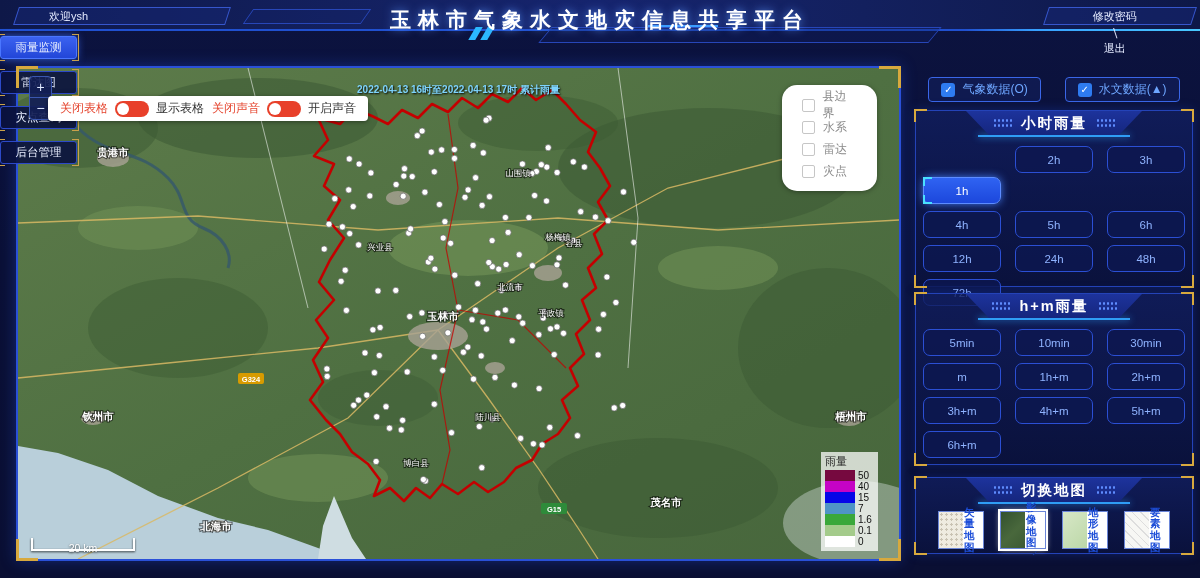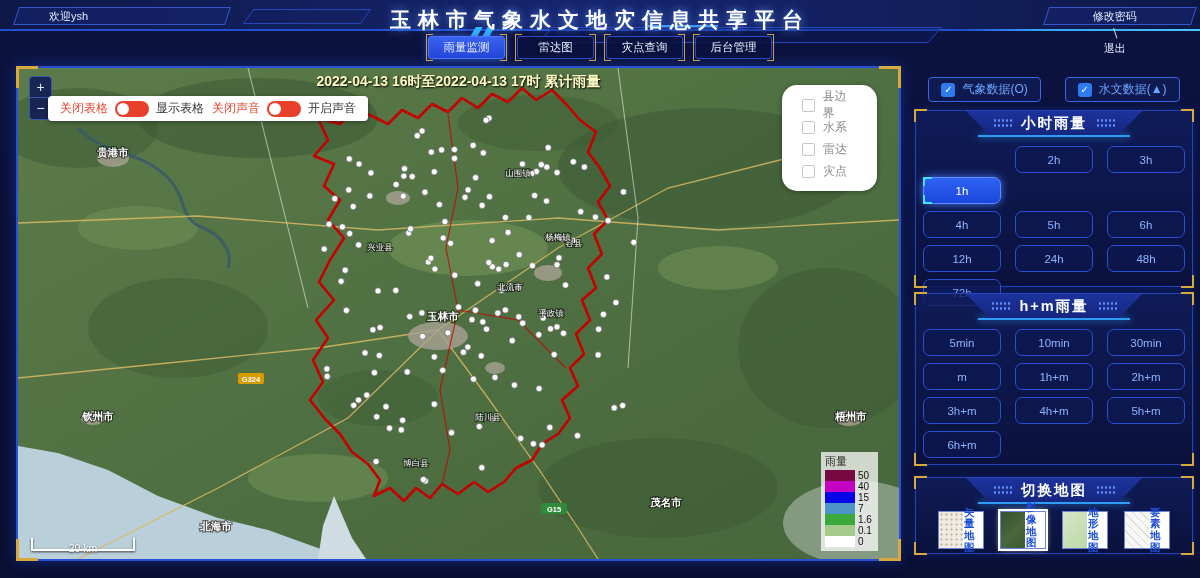--- a/index.html
+++ b/index.html
@@ -28,21 +28,21 @@
     border:1px solid #2746b8; transform:skewX(-35deg); background:rgba(20,35,110,.3); }
   .deco-sl { position:absolute; width:7px; height:13px; background:#2bb9ff; transform:skewX(-30deg); top:27px; }
   .sl1 { left:472px; } .sl2 { left:484px; }
   .deco-plate { position:absolute; left:545px; top:27px; width:390px; height:16px;
     border:1px solid #2746b8; transform:skewX(-40deg); background:rgba(18,32,100,.35); }
   .hline-r { position:absolute; top:29px; right:0; width:235px; height:2px;
     background:linear-gradient(90deg,transparent,#37a0ff 30%,#49c8ff); }
   .hline-l { position:absolute; top:25px; left:648px; width:70px; height:2px; background:#37a0ff; }
 
   .tabs { position:absolute; top:36px; left:0; width:100%; display:flex;
-    justify-content:center; gap:12px; z-index:3; }
+    justify-content:center; gap:12px; z-index:3;flex-direction:column; }
   .tab { width:77px; height:23px; font-size:11.5px; color:#e8eeff; cursor:pointer;
     background:rgba(10,18,62,.9); border:1px solid #2c49c8; border-radius:3px;
     display:flex; align-items:center; justify-content:center; position:relative; }
   .tab::before { content:''; position:absolute; left:-3px; top:-3px; bottom:-3px; width:6px;
     border:1px solid #caa14a; border-right:none; }
   .tab::after  { content:''; position:absolute; right:-3px; top:-3px; bottom:-3px; width:6px;
     border:1px solid #caa14a; border-left:none; }
   .tab.active { background:linear-gradient(180deg,#3b62f0,#2246d8); border-color:#4a76ff;
     box-shadow:0 0 8px rgba(60,110,255,.8); }
 
@@ -52,22 +52,22 @@
   .map svg { position:absolute; left:0; top:0; }
   .corn { position:absolute; width:22px; height:22px; border-color:#d8a93e; border-style:solid; z-index:6; }
   .corn.tl { left:-2px; top:-2px;    border-width:3px 0 0 3px; }
   .corn.tr { right:-2px; top:-2px;   border-width:3px 3px 0 0; }
   .corn.bl { left:-2px; bottom:-2px; border-width:0 0 3px 3px; }
   .corn.br { right:-2px; bottom:-2px;border-width:0 3px 3px 0; }
   .panel .corn { width:13px; height:13px; }
   .panel .corn.tl { border-width:2px 0 0 2px; } .panel .corn.tr { border-width:2px 2px 0 0; }
   .panel .corn.bl { border-width:0 0 2px 2px; } .panel .corn.br { border-width:0 2px 2px 0; }
 
-  .banner { position:absolute; top:5px; left:0; width:100%; text-align:center; z-index:5;
-    font-size:14px; font-weight:bold; color:#fef9c3; text-shadow:1px 1px 2px #000; }
+  .banner { position:absolute; top:15px; left:0; width:100%; text-align:center; z-index:5;
+    font-size:10px; font-weight:bold; color:#7dd3fc; text-shadow:1px 1px 2px #000; }
 
   .zoomctl { position:absolute; left:11px; top:8px; width:23px; z-index:5;
     background:rgba(18,30,85,.92); border:1px solid #3a57b0; border-radius:4px; overflow:hidden; }
   .zbtn { height:21px; text-align:center; line-height:20px; font-size:14px; color:#dfe8ff; cursor:pointer; }
   .zbtn:first-child { border-bottom:1px solid #3a57b0; }
 
   .togglebar { position:absolute; left:30px; top:28px; height:25px; z-index:5;
     background:#fff; border-radius:4px; box-shadow:0 1px 4px rgba(0,0,0,.4);
     display:flex; align-items:center; gap:8px; padding:0 12px; }
   .mtoggle { display:flex; align-items:center; gap:7px; }

